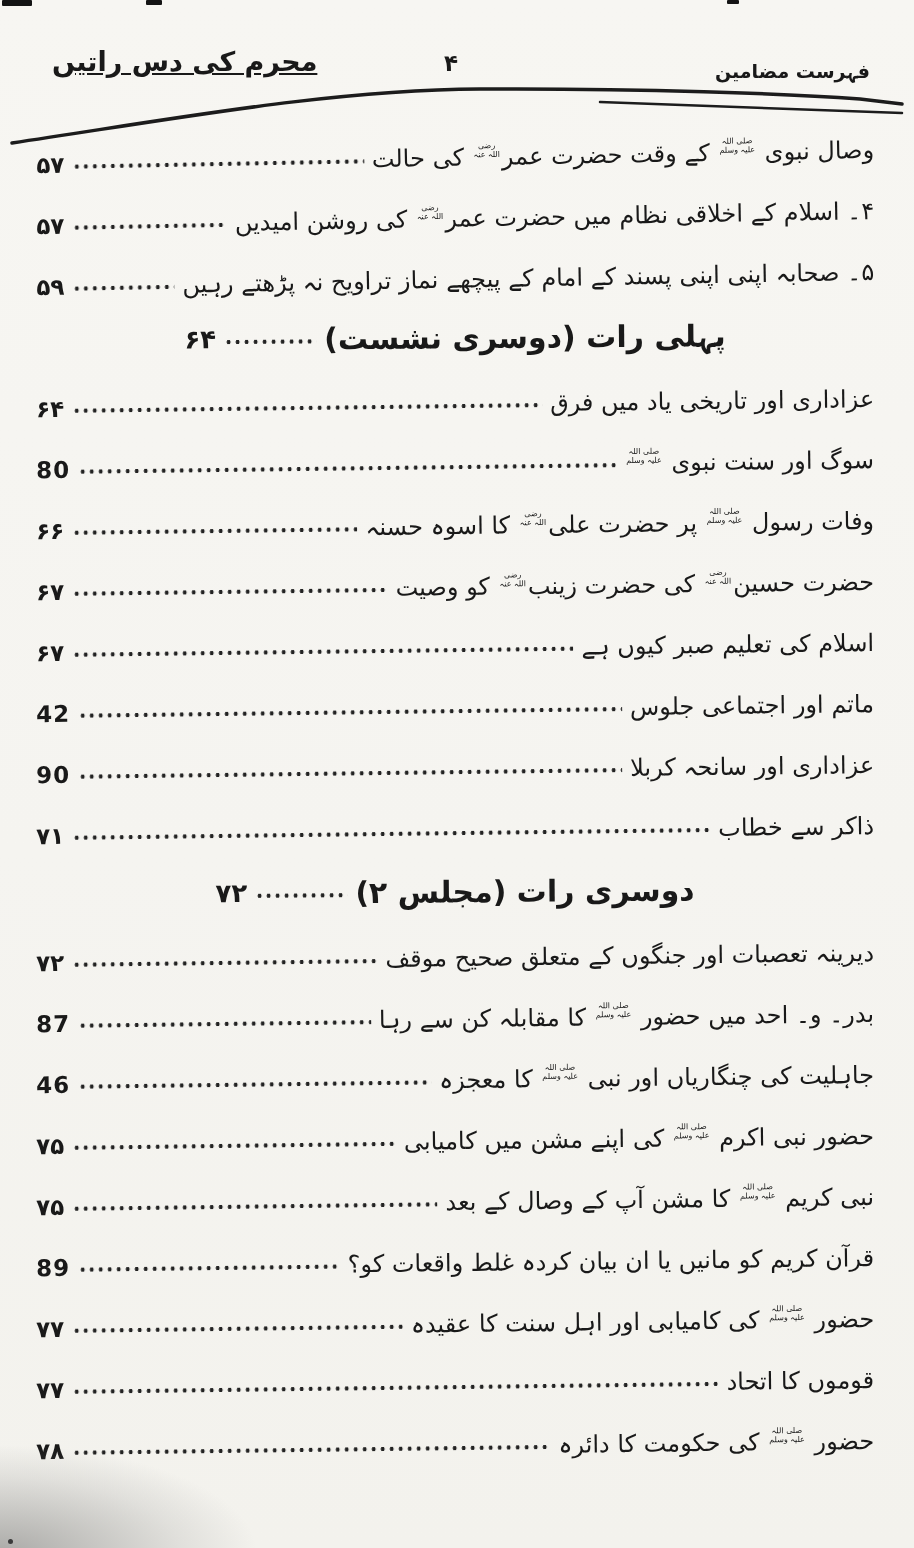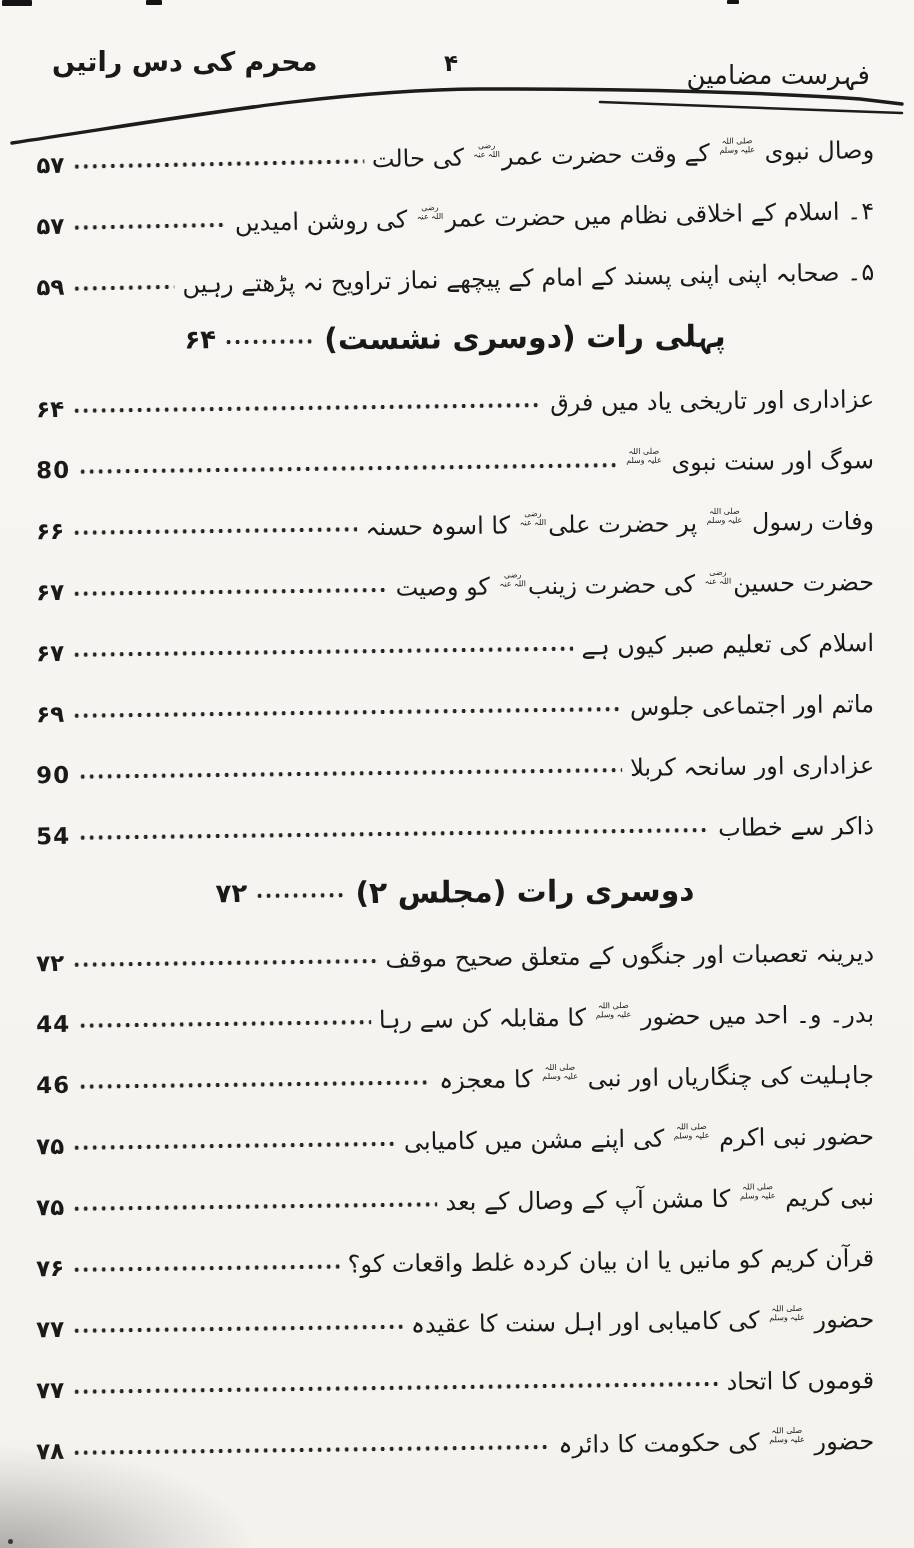--- a/index.html
+++ b/index.html
@@ -17,23 +17,23 @@
   .edge-mark{position:absolute;background:#141414;border-radius:1px;}
   .edge-mark.m1{left:2px;top:0;width:30px;height:6px;}
   .edge-mark.m2{left:146px;top:0;width:16px;height:5px;}
   .edge-mark.m3{left:727px;top:0;width:12px;height:4px;}
   .speck{position:absolute;left:8px;bottom:4px;width:5px;height:5px;background:#3a3a3a;border-radius:50%;}
   .shadow-bl{
     position:absolute;left:0;bottom:0;width:340px;height:150px;pointer-events:none;
     background:radial-gradient(ellipse 330px 140px at 0% 104%,rgba(90,90,90,.48),rgba(140,140,140,.18) 55%,rgba(0,0,0,0) 78%);
   }
   
-  .h-left{position:absolute;left:52px;top:46px;font-size:27px;font-weight:700;direction:rtl;}
+  .h-left{position:absolute;left:52px;top:46px;font-size:27px;font-weight:700;direction:rtl;text-decoration:underline;}
   .h-center{position:absolute;left:444px;top:50px;font-size:23px;font-weight:700;}
-  .h-right{position:absolute;right:44px;top:60px;font-size:26px;font-weight:400;}
+  .h-right{position:absolute;right:44px;top:60px;font-size:19px;font-weight:700;}
   .rule{position:absolute;left:0;top:80px;width:914px;height:70px;}
   
   .toc{position:absolute;top:104px;left:36px;right:40px;}
   .toc > *{transform:rotate(-0.7deg);transform-origin:100% 60%;}
   .toc > *:nth-child(-n+3){transform:rotate(-1.05deg);}
   .toc > .toc-section{transform:rotate(-0.45deg);}
   .toc-row{height:61px;display:flex;align-items:flex-end;direction:rtl;}
   .title{font-size:24px;white-space:nowrap;line-height:1.25;}
   .dots{
     flex:1 1 30px;min-width:18px;height:6px;margin:0 8px 10px 8px;
@@ -137,49 +137,49 @@
     <span class="pnum">۶۷</span>
   </div>
       <div class="toc-row">
     <span class="title">اسلام کی تعلیم صبر کیوں ہے</span>
     <span class="dots"></span>
     <span class="pnum">۶۷</span>
   </div>
       <div class="toc-row">
     <span class="title">ماتم اور اجتماعی جلوس</span>
     <span class="dots"></span>
-    <span class="pnum">۶۹</span>
+    <span class="pnum">42</span>
   </div>
       <div class="toc-row">
     <span class="title">عزاداری اور سانحہ کربلا</span>
     <span class="dots"></span>
     <span class="pnum">90</span>
   </div>
       <div class="toc-row">
     <span class="title">ذاکر سے خطاب</span>
     <span class="dots"></span>
-    <span class="pnum">54</span>
+    <span class="pnum">۷۱</span>
   </div>
       <div class="toc-section">
     <span class="title">دوسری رات (مجلس ۲)</span>
     <span class="dots"></span>
     <span class="pnum">۷۲</span>
   </div>
       <div class="toc-row">
     <span class="title">دیرینہ تعصبات اور جنگوں کے متعلق صحیح موقف</span>
     <span class="dots"></span>
     <span class="pnum">۷۲</span>
   </div>
       <div class="toc-row">
     <span class="title">بدر۔ و۔ احد میں حضور <span class="hon">
             <span>صلی اللہ</span>
             <span>علیہ وسلم</span>
           </span> کا مقابلہ کن سے رہا</span>
     <span class="dots"></span>
-    <span class="pnum">44</span>
+    <span class="pnum">87</span>
   </div>
       <div class="toc-row">
     <span class="title">جاہلیت کی چنگاریاں اور نبی <span class="hon">
             <span>صلی اللہ</span>
             <span>علیہ وسلم</span>
           </span> کا معجزہ</span>
     <span class="dots"></span>
     <span class="pnum">46</span>
   </div>
       <div class="toc-row">
@@ -194,21 +194,21 @@
     <span class="title">نبی کریم <span class="hon">
             <span>صلی اللہ</span>
             <span>علیہ وسلم</span>
           </span> کا مشن آپ کے وصال کے بعد</span>
     <span class="dots"></span>
     <span class="pnum">۷۵</span>
   </div>
       <div class="toc-row">
     <span class="title">قرآن کریم کو مانیں یا ان بیان کردہ غلط واقعات کو؟</span>
     <span class="dots"></span>
-    <span class="pnum">۷۶</span>
+    <span class="pnum">89</span>
   </div>
       <div class="toc-row">
     <span class="title">حضور <span class="hon">
             <span>صلی اللہ</span>
             <span>علیہ وسلم</span>
           </span> کی کامیابی اور اہل سنت کا عقیدہ</span>
     <span class="dots"></span>
     <span class="pnum">۷۷</span>
   </div>
       <div class="toc-row">

